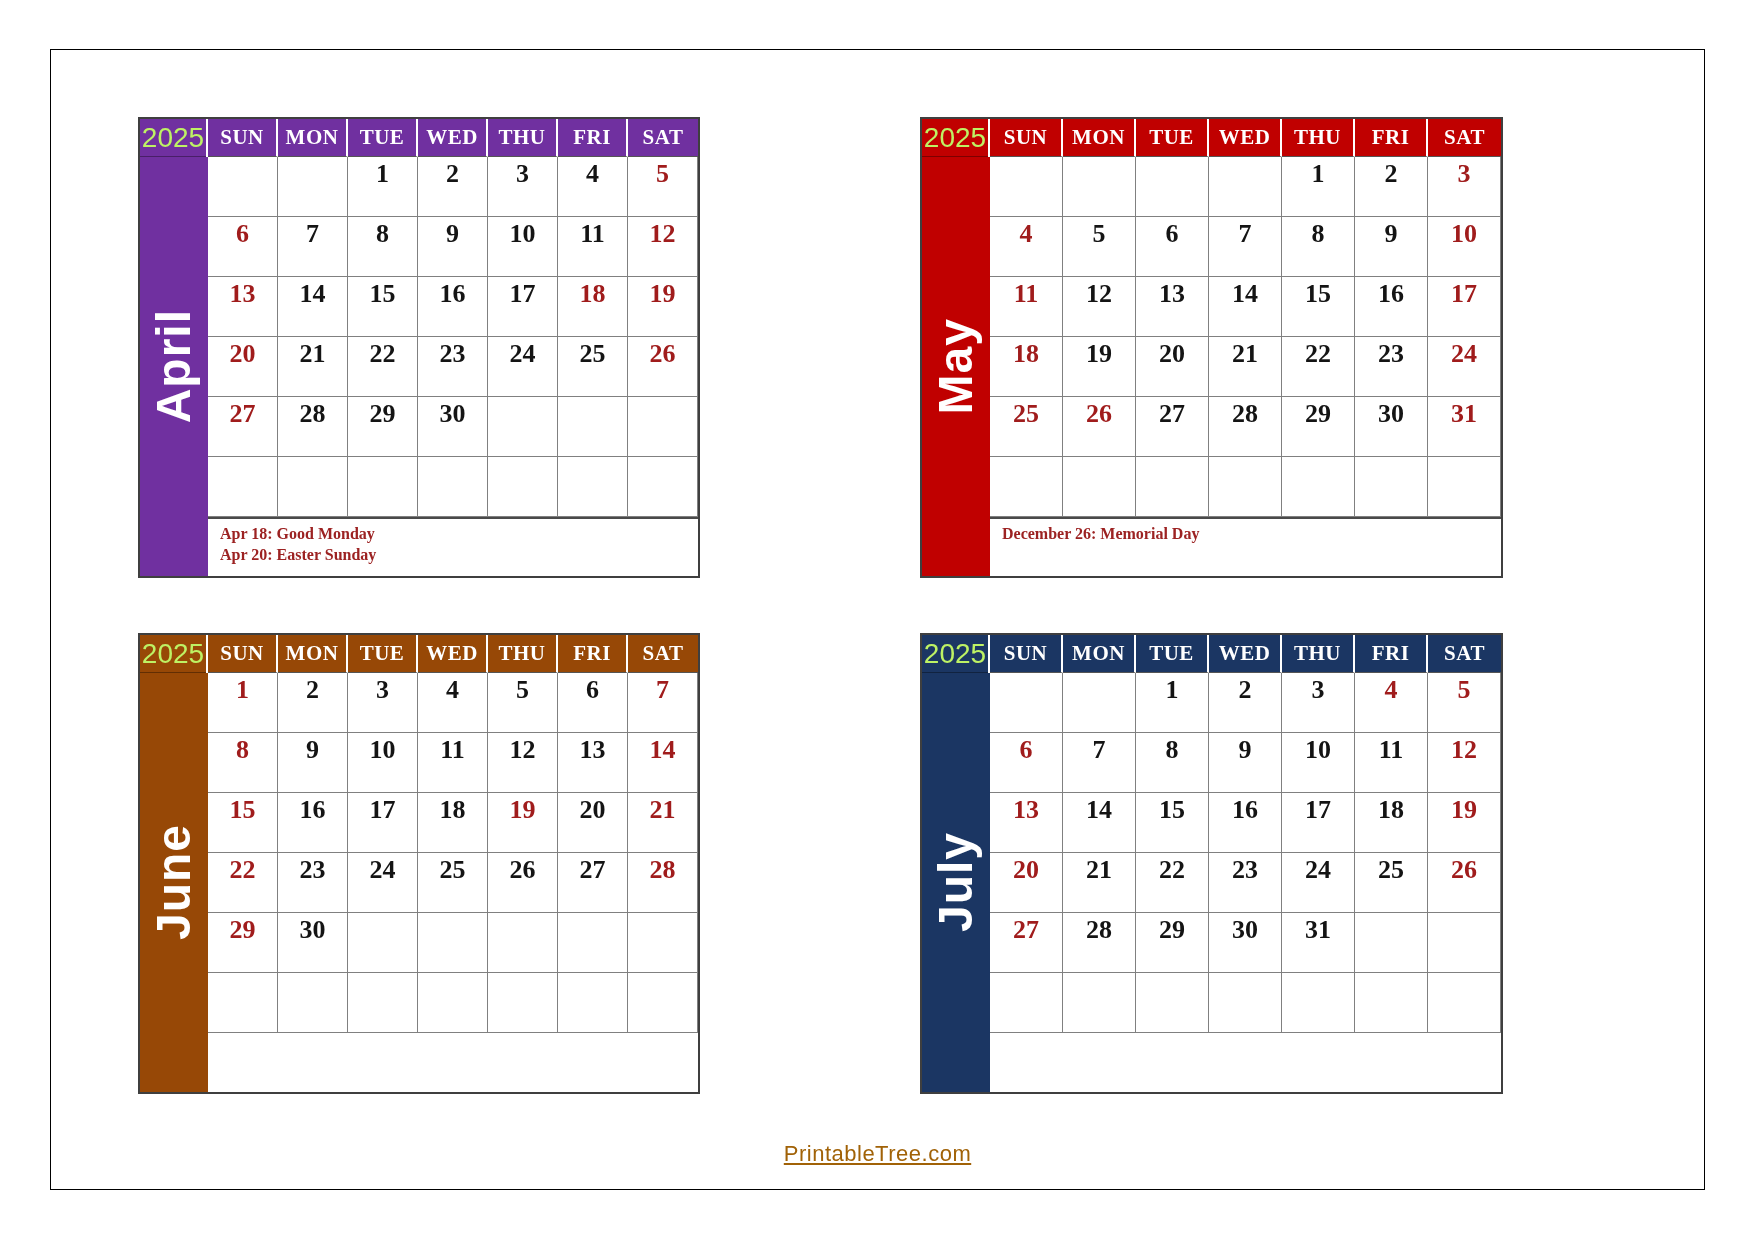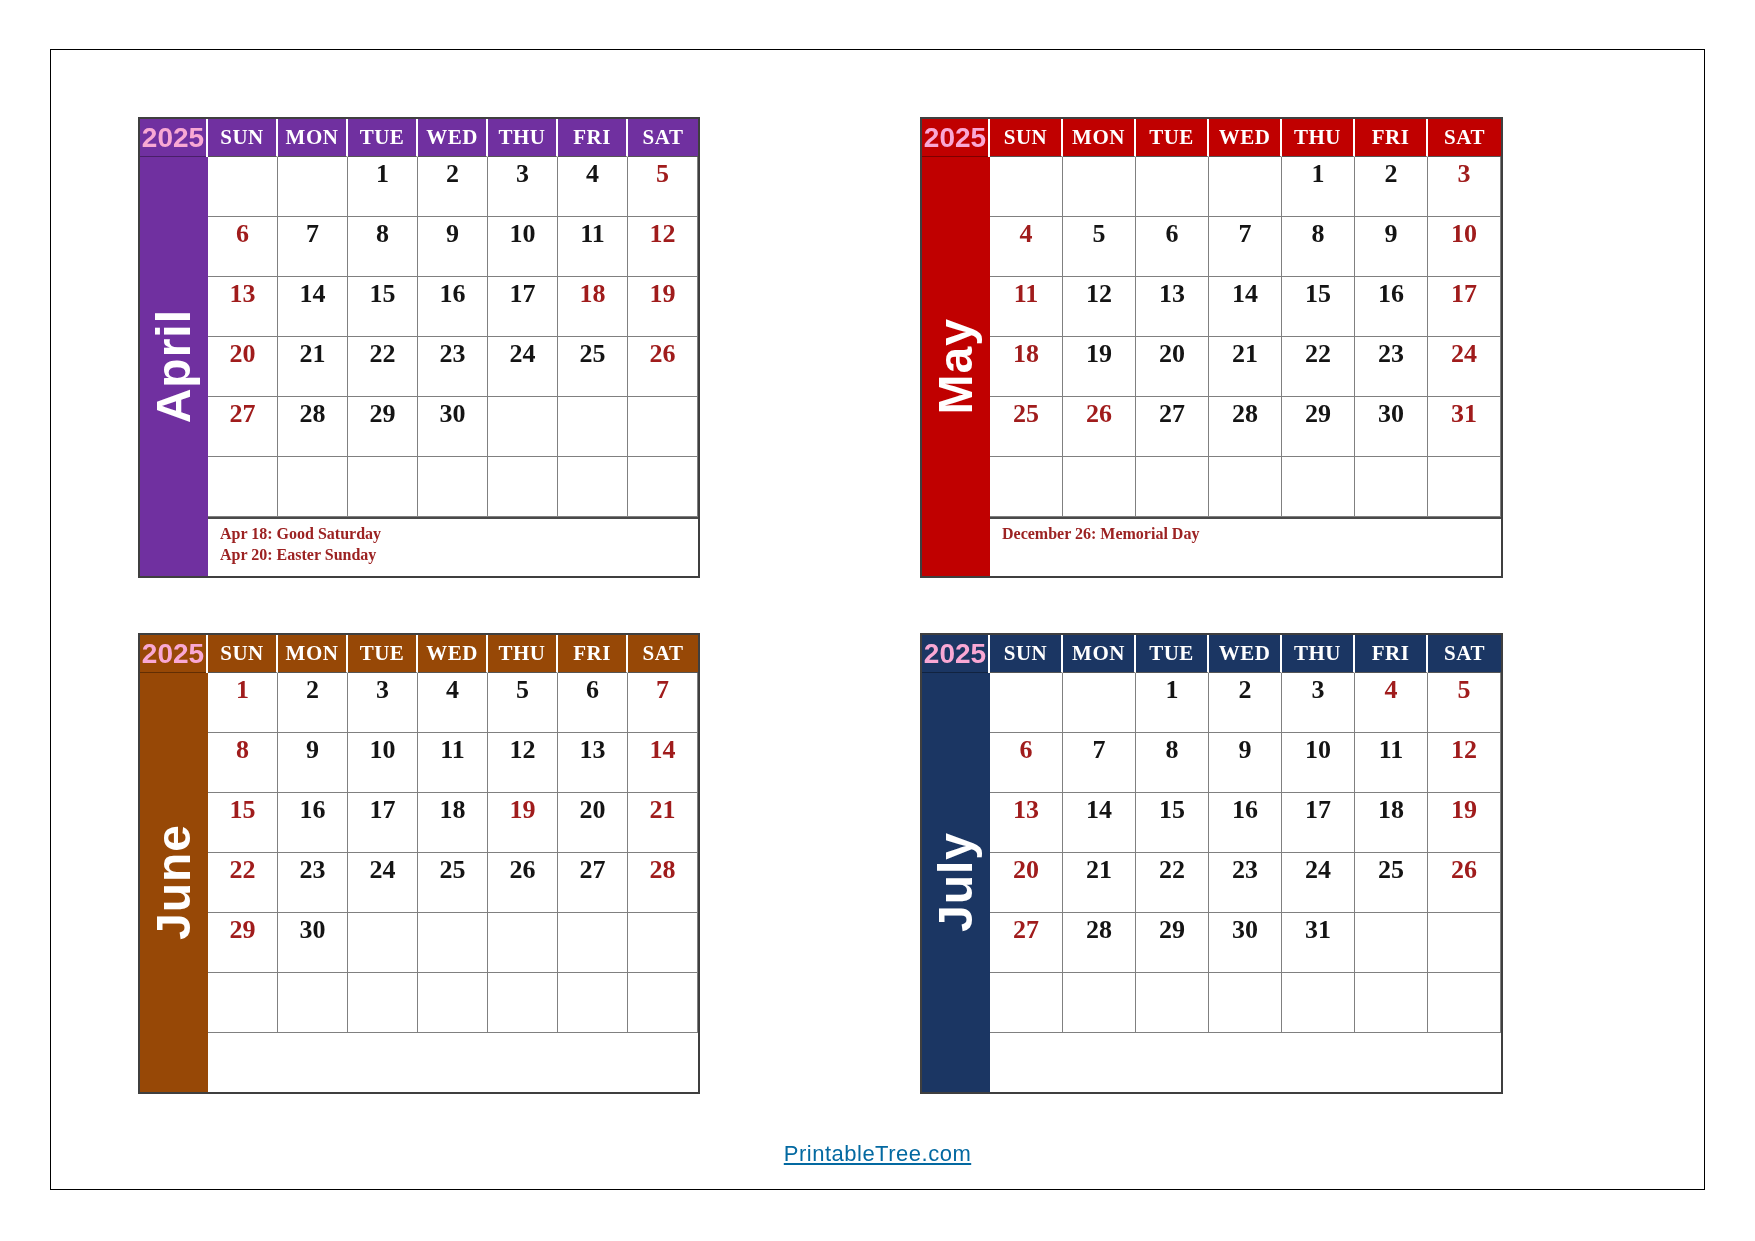--- a/index.html
+++ b/index.html
@@ -17,21 +17,21 @@
     grid-template-rows:38px repeat(6,60px) 59px;
   }
   .cal-left{grid-template-columns:68px repeat(7,70px);}
   .cal-right{grid-template-columns:68px repeat(7,73px);}
   #cal-0{left:138px;top:117px;}
   #cal-1{left:920px;top:117px;}
   #cal-2{left:138px;top:633px;}
   #cal-3{left:920px;top:633px;}
   .year-cell{
     grid-row:1;grid-column:1;background:var(--accent);
-    color:#f9a8d4;font-family:"Liberation Sans",sans-serif;font-weight:bold;
+    color:#bef264;font-family:"Liberation Sans",sans-serif;font-weight:normal;
     font-size:28px;display:flex;align-items:center;justify-content:center;
     border-right:2px solid #fff;box-shadow:inset 0 -1px 0 rgba(0,0,0,.35);
   }
   .day-header{
     background:var(--accent);color:#fff;font-weight:bold;font-size:21px;
     display:flex;align-items:center;justify-content:center;
     border-right:2px solid #fff;border-bottom:1px solid #555;
     letter-spacing:.5px;
   }
   .day-header.last{border-right:none;}
@@ -55,35 +55,35 @@
     padding:4px 0 0 12px;box-sizing:border-box;text-align:left;
   }
   .holiday-line{
     color:#9C2222;font-weight:bold;font-size:16px;line-height:1.32;
   }
   .footer{
     position:absolute;left:0;top:1141px;width:1755px;text-align:center;
   }
   .footer a{
     font-family:"Liberation Sans",sans-serif;font-size:22px;
-    color:#0369a1;text-decoration:underline;letter-spacing:.5px;
+    color:#a16207;text-decoration:underline;letter-spacing:.5px;
   }
 </style>
 </head>
 <body>
 
 <div class="page-frame"></div>
 
 <div class="calendar cal-left" id="cal-0" style="--accent: #7030A0;">
   <div class="year-cell">2025</div>
   <div class="sidebar">
     <span class="month-text">April</span>
   </div>
   <div class="holiday-cell">
-      <div class="holiday-line">Apr 18: Good Saturday</div>
+      <div class="holiday-line">Apr 18: Good Monday</div>
       <div class="holiday-line">Apr 20: Easter Sunday</div>
     </div>
 <div class="day-header" style="grid-area: 1 / 2;">SUN</div>
     <div class="day-header" style="grid-area: 1 / 3;">MON</div>
     <div class="day-header" style="grid-area: 1 / 4;">TUE</div>
     <div class="day-header" style="grid-area: 1 / 5;">WED</div>
     <div class="day-header" style="grid-area: 1 / 6;">THU</div>
     <div class="day-header" style="grid-area: 1 / 7;">FRI</div>
     <div class="day-header last" style="grid-area: 1 / 8;">SAT</div>
     <div class="day-cell" style="grid-area: 2 / 2;"></div>

